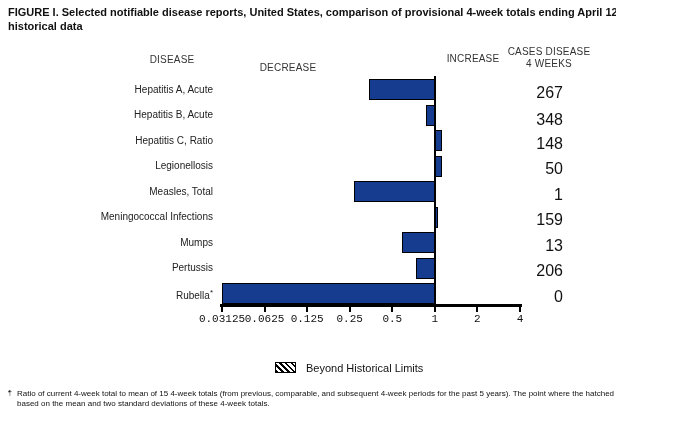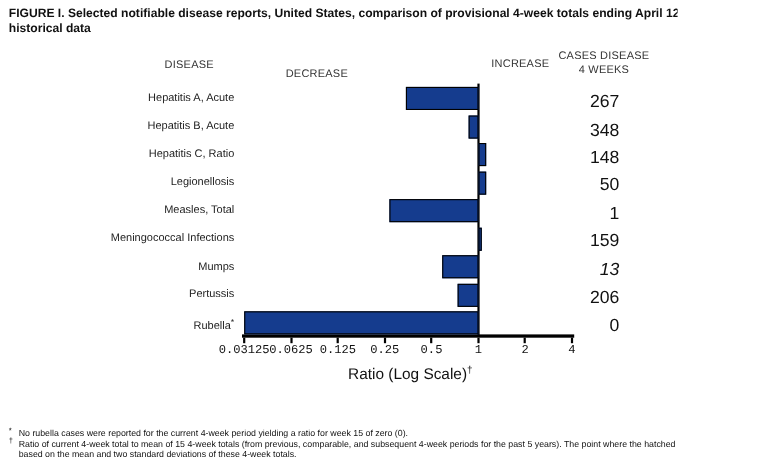--- a/index.html
+++ b/index.html
@@ -70,27 +70,28 @@
   <div class="colhead" style="left:288px; top:62px;">DECREASE</div>
   <div class="colhead" style="left:473px; top:53px;">INCREASE</div>
   <div class="colhead cases" style="left:549px; top:46px;">
     <div>CASES DISEASE</div>
     <div>4 WEEKS</div>
   </div>
 
   <div class="baseline-1"></div>
   <div class="axis-line"></div>
 
-  <div class="xlabel"><span>Ratio (Log Scale)</span><sup>†</sup></div>
 
+  <div class="legend">
+    <span class="swatch"></span><span class="legend-label">Beyond Historical Limits</span>
+  </div>
 
   <div class="footnotes">
     <div class="footnote">
       <span class="fmark">*</span>
-      <span>No rubella cases were reported for the current 4-week period yielding a ratio for week 15 of zero (0).</span>
     </div>
     <div class="footnote">
       <span class="fmark">†</span>
       <span>Ratio of current 4-week total to mean of 15 4-week totals (from previous, comparable, and subsequent 4-week periods for the past 5 years). The point where the hatched area begins is based on the mean and two standard deviations of these 4-week totals.</span>
     </div>
   </div>
 
 <div class="row-label" style="top: 83.5px;">Hepatitis A, Acute</div>
     <div class="bar" style="left: 368.599px; width: 66.2579px; top: 79px; background: rgb(21, 60, 142); border-color: rgb(0, 0, 0);"></div>
     <div class="cases-value" style="top: 83.5px;">267</div>
@@ -104,21 +105,21 @@
     <div class="bar" style="left: 434.857px; width: 6.96037px; top: 155.5px; background: rgb(21, 60, 142); border-color: rgb(0, 0, 0);"></div>
     <div class="cases-value" style="top: 160px;">50</div>
     <div class="row-label" style="top: 185.5px;">Measles, Total</div>
     <div class="bar" style="left: 354.441px; width: 80.4161px; top: 181px; background: rgb(21, 60, 142); border-color: rgb(0, 0, 0);"></div>
     <div class="cases-value" style="top: 185.5px;">1</div>
     <div class="row-label" style="top: 211px;">Meningococcal Infections</div>
     <div class="bar" style="left: 434.857px; width: 3px; top: 206.5px; background: rgb(21, 60, 142); border-color: rgb(0, 0, 0);"></div>
     <div class="cases-value" style="top: 211px;">159</div>
     <div class="row-label" style="top: 236.5px;">Mumps</div>
     <div class="bar" style="left: 402.451px; width: 32.4059px; top: 232px; background: rgb(21, 60, 142); border-color: rgb(0, 0, 0);"></div>
-    <div class="cases-value" style="top: 236.5px; font-style: italic;">13</div>
+    <div class="cases-value" style="top: 236.5px;">13</div>
     <div class="row-label" style="top: 262px;">Pertussis</div>
     <div class="bar" style="left: 416.364px; width: 18.4931px; top: 257.5px; background: rgb(21, 60, 142); border-color: rgb(0, 0, 0);"></div>
     <div class="cases-value" style="top: 262px;">206</div>
     <div class="row-label" style="top: 287.5px;">Rubella<sup>*</sup></div>
     <div class="bar" style="left: 222px; width: 212.857px; top: 283px; background: rgb(21, 60, 142); border-color: rgb(0, 0, 0);"></div>
     <div class="cases-value" style="top: 287.5px;">0</div>
     <div class="tick" style="left: 221px;"></div>
     <div class="tick-label" style="left: 222px;">0.03125</div>
     <div class="tick" style="left: 263.571px;"></div>
     <div class="tick-label" style="left: 264.571px;">0.0625</div>

